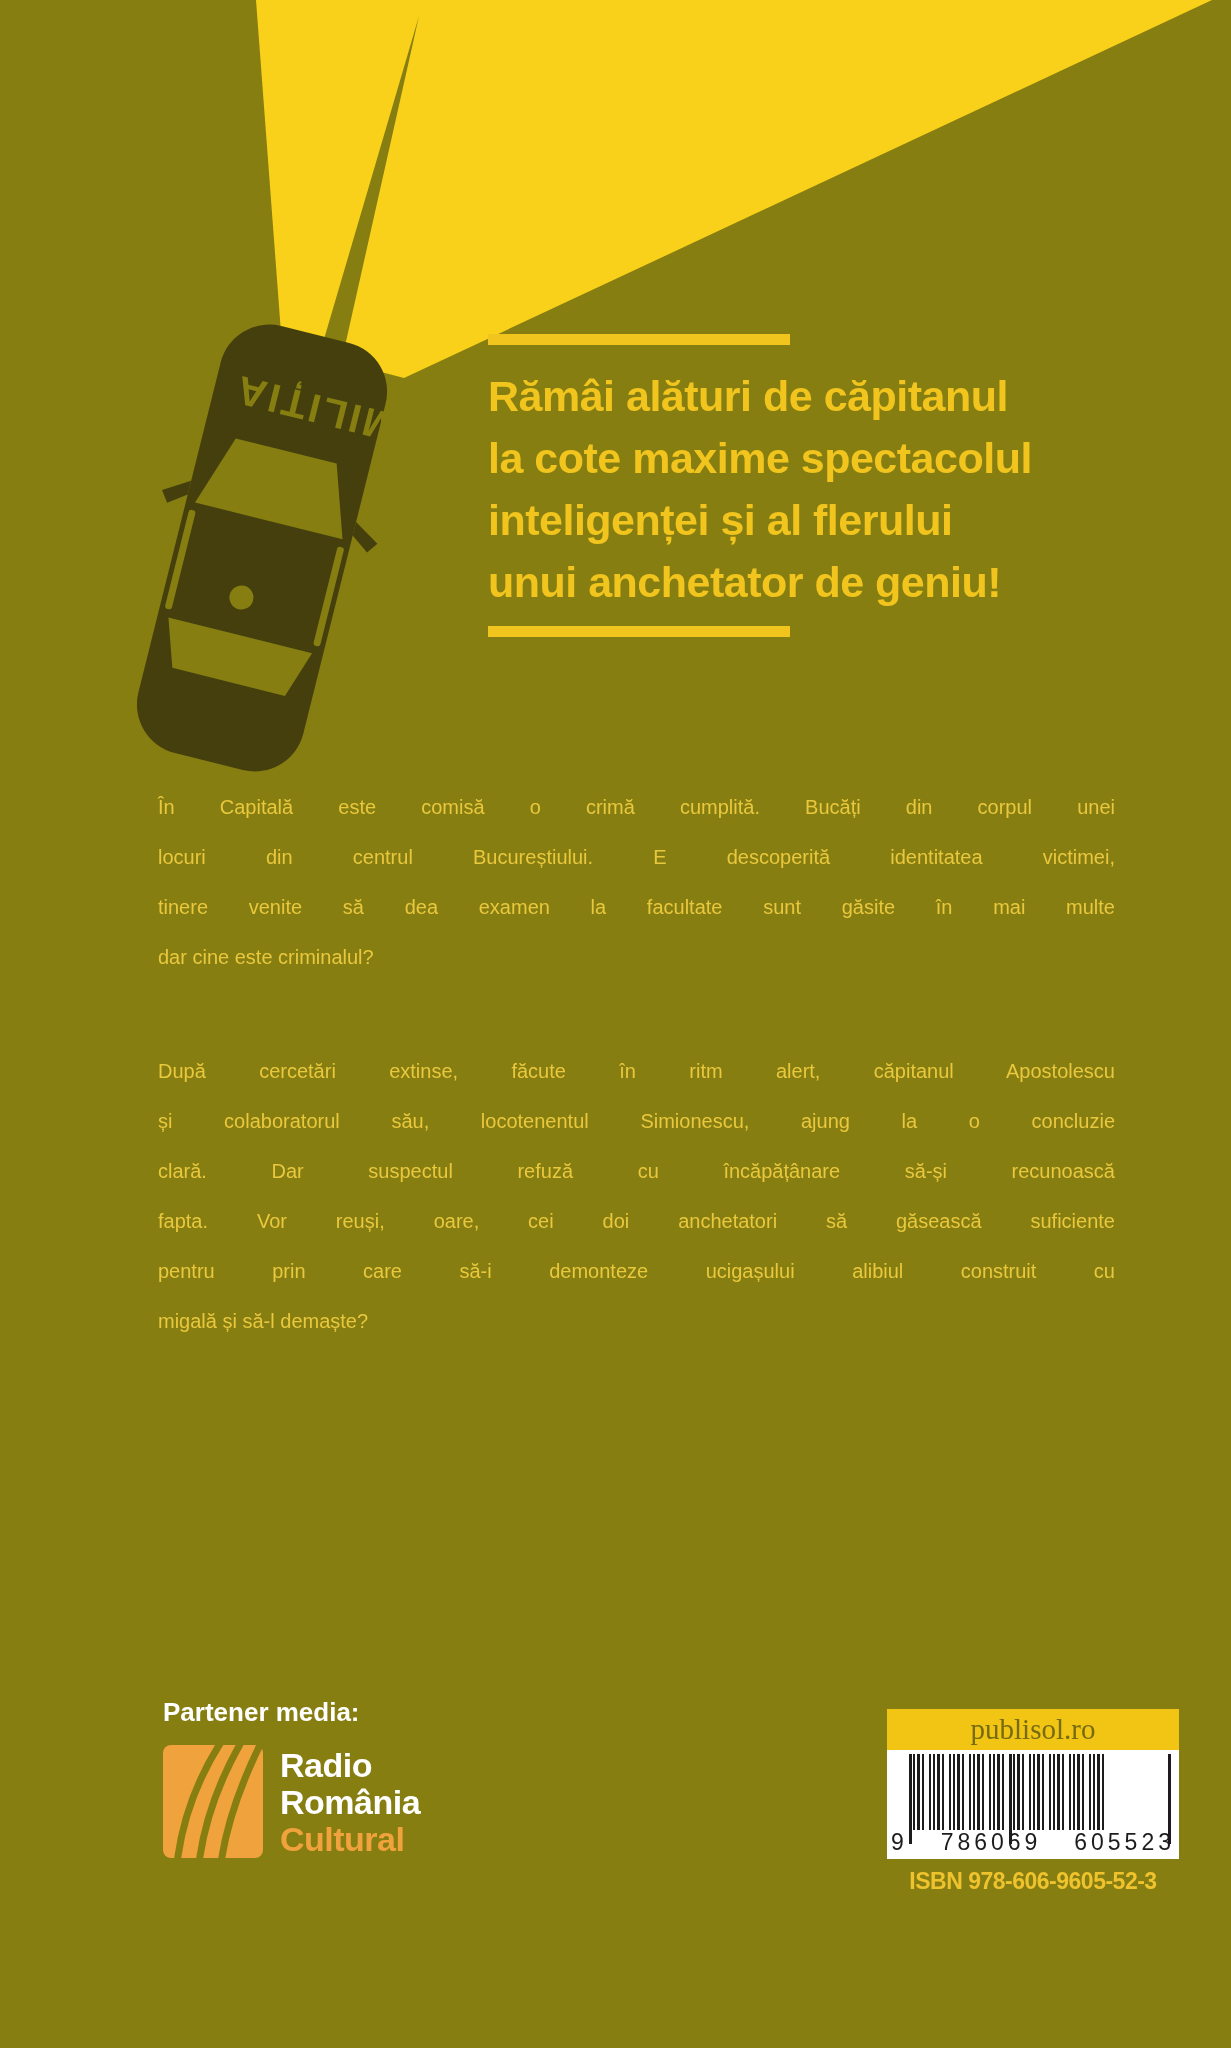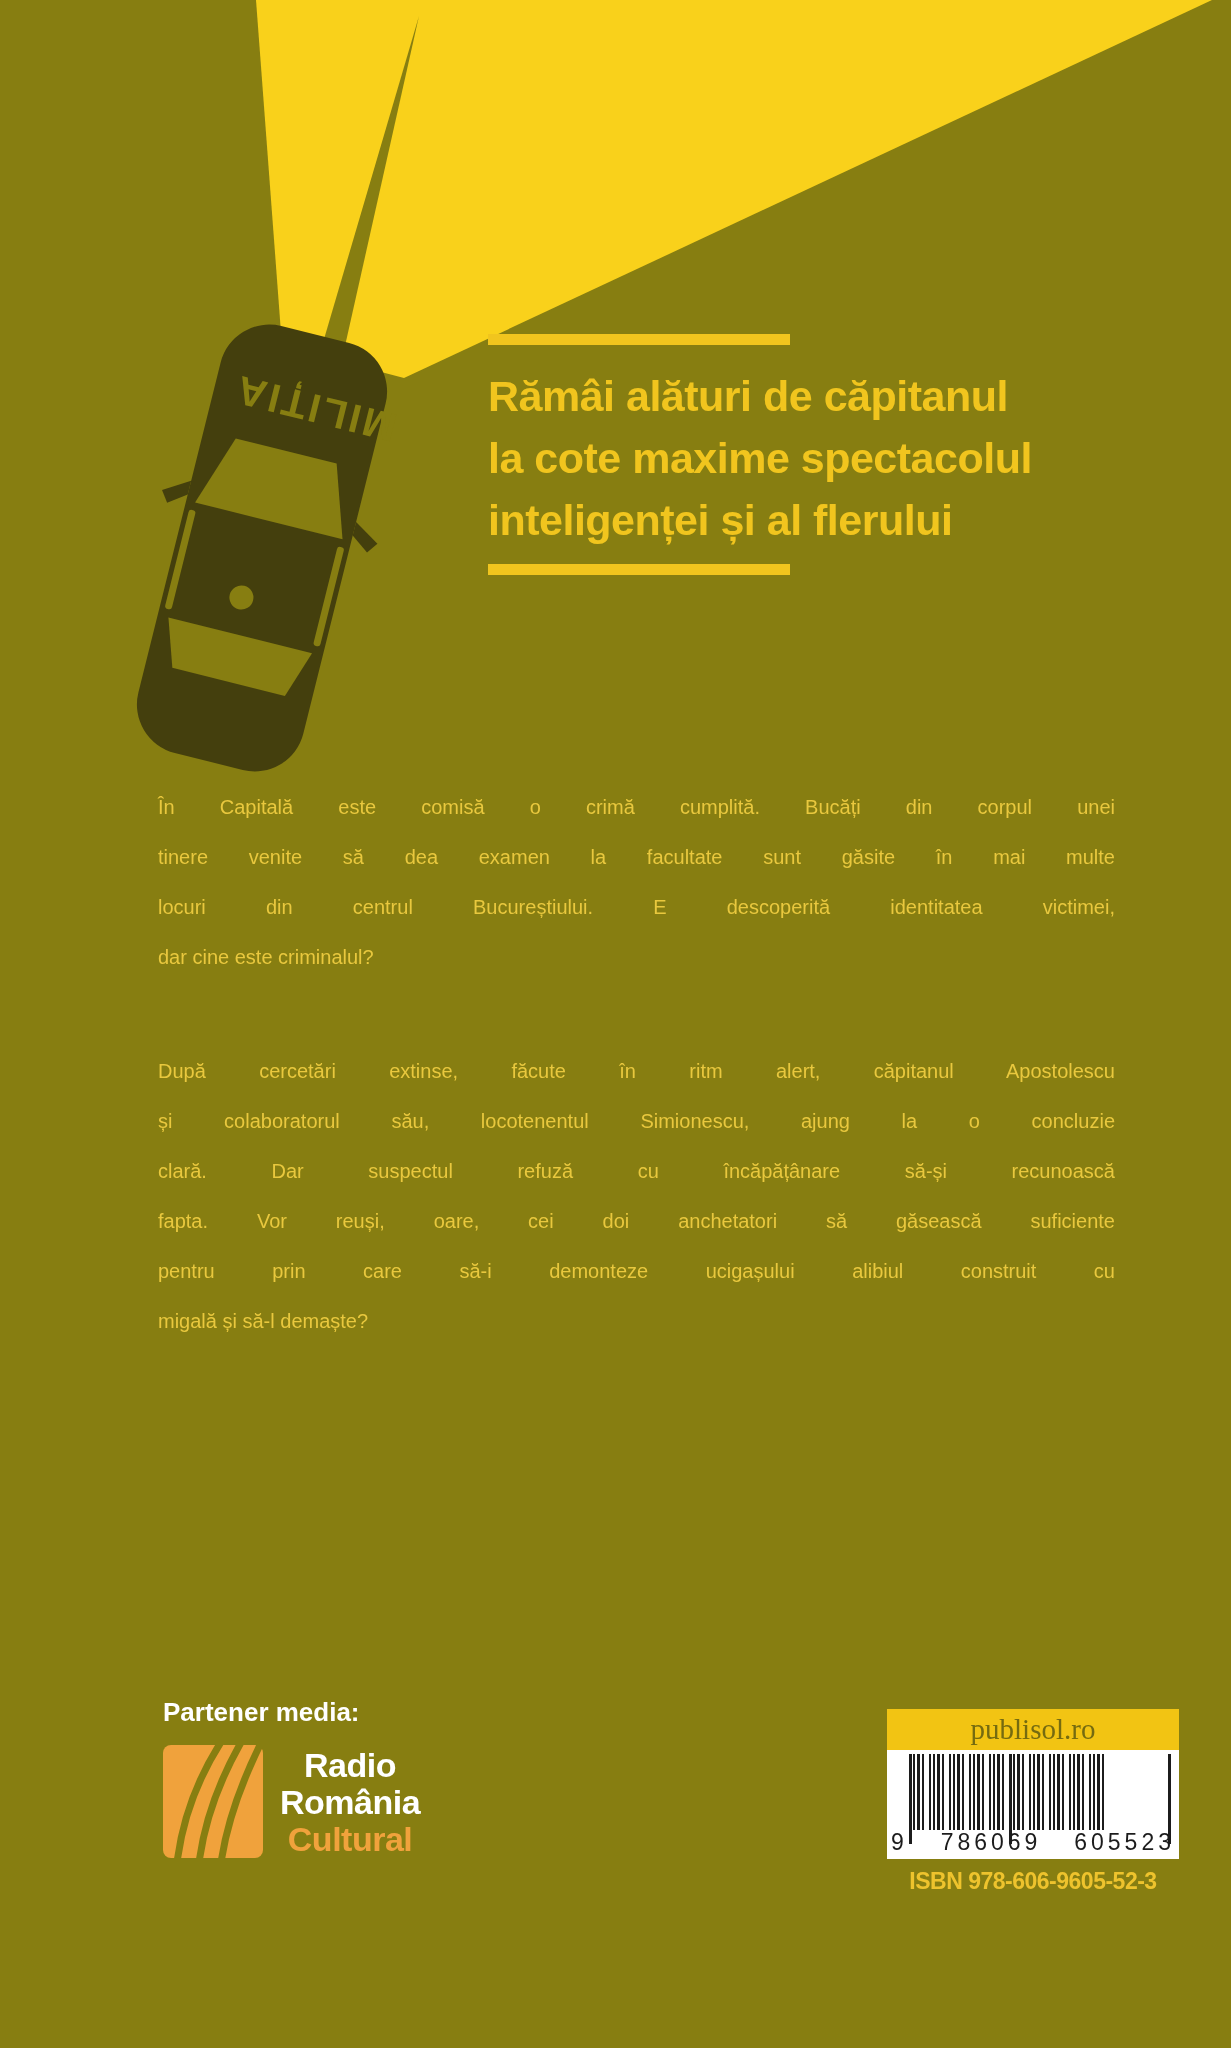--- a/index.html
+++ b/index.html
@@ -32,21 +32,21 @@
     color:var(--bodytext);font-size:20px;line-height:50px;}
   .body-block .bline{text-align:justify;text-align-last:justify;}
   .body-block .bline.last{text-align-last:left;}
   .para2{margin-top:64px;}
 
   
   .partner-block{position:absolute;left:163px;top:1697px;z-index:2;}
   .partner-label{color:var(--white);font-size:26px;font-weight:bold;line-height:30px;}
   .partner-row{display:flex;align-items:flex-start;margin-top:18px;}
   .radio-text{margin-left:17px;padding-top:2px;}
-  .radio-text div{font-size:34px;font-weight:bold;line-height:37px;color:var(--white);letter-spacing:-0.5px;text-align:center;}
+  .radio-text div{font-size:34px;font-weight:bold;line-height:37px;color:var(--white);letter-spacing:-0.5px;}
   .radio-text .cultural{color:var(--orange);}
 
   
   .barcode-block{position:absolute;left:887px;top:1709px;width:292px;z-index:2;}
   .bc-head{height:41px;background:var(--bchead);text-align:center;
     font-family:"Liberation Serif",serif;font-size:29px;line-height:41px;color:var(--bctext);}
   .bc-white{position:relative;height:109px;background:var(--white);}
   .bc-bars{position:absolute;left:26px;top:4px;width:196px;height:76px;
     background:repeating-linear-gradient(90deg,
       var(--bar) 0 2px, transparent 2px 4px,
@@ -86,29 +86,30 @@
       <text transform="translate(18,-162) rotate(180)" text-anchor="middle" font-family="Liberation Sans, sans-serif" font-size="40" font-weight="bold" letter-spacing="3" style="fill:var(--bg)">MILIȚIA</text>
     </g>
   </svg>
 
   <div class="headline-block">
     <div class="hbar top"></div>
     <div class="headline-lines">
       <div>Rămâi alături de căpitanul</div>
       <div>la cote maxime spectacolul</div>
       <div>inteligenței și al flerului</div>
+      <div>unui anchetator de geniu!</div>
     </div>
     <div class="hbar bottom"></div>
   </div>
 
   <div class="body-block">
     <div class="para1">
       <div class="bline">În Capitală este comisă o crimă cumplită. Bucăți din corpul unei</div>
+      <div class="bline">locuri din centrul Bucureștiului. E descoperită identitatea victimei,</div>
       <div class="bline">tinere venite să dea examen la facultate sunt găsite în mai multe</div>
-      <div class="bline">locuri din centrul Bucureștiului. E descoperită identitatea victimei,</div>
       <div class="bline last">dar cine este criminalul?</div>
     </div>
     <div class="para2">
       <div class="bline">După cercetări extinse, făcute în ritm alert, căpitanul Apostolescu</div>
       <div class="bline">și colaboratorul său, locotenentul Simionescu, ajung la o concluzie</div>
       <div class="bline">clară. Dar suspectul refuză cu încăpățânare să-și recunoască</div>
       <div class="bline">fapta. Vor reuși, oare, cei doi anchetatori să găsească suficiente</div>
       <div class="bline">pentru prin care să-i demonteze ucigașului alibiul construit cu</div>
       <div class="bline last">migală și să-l demaște?</div>
     </div>

